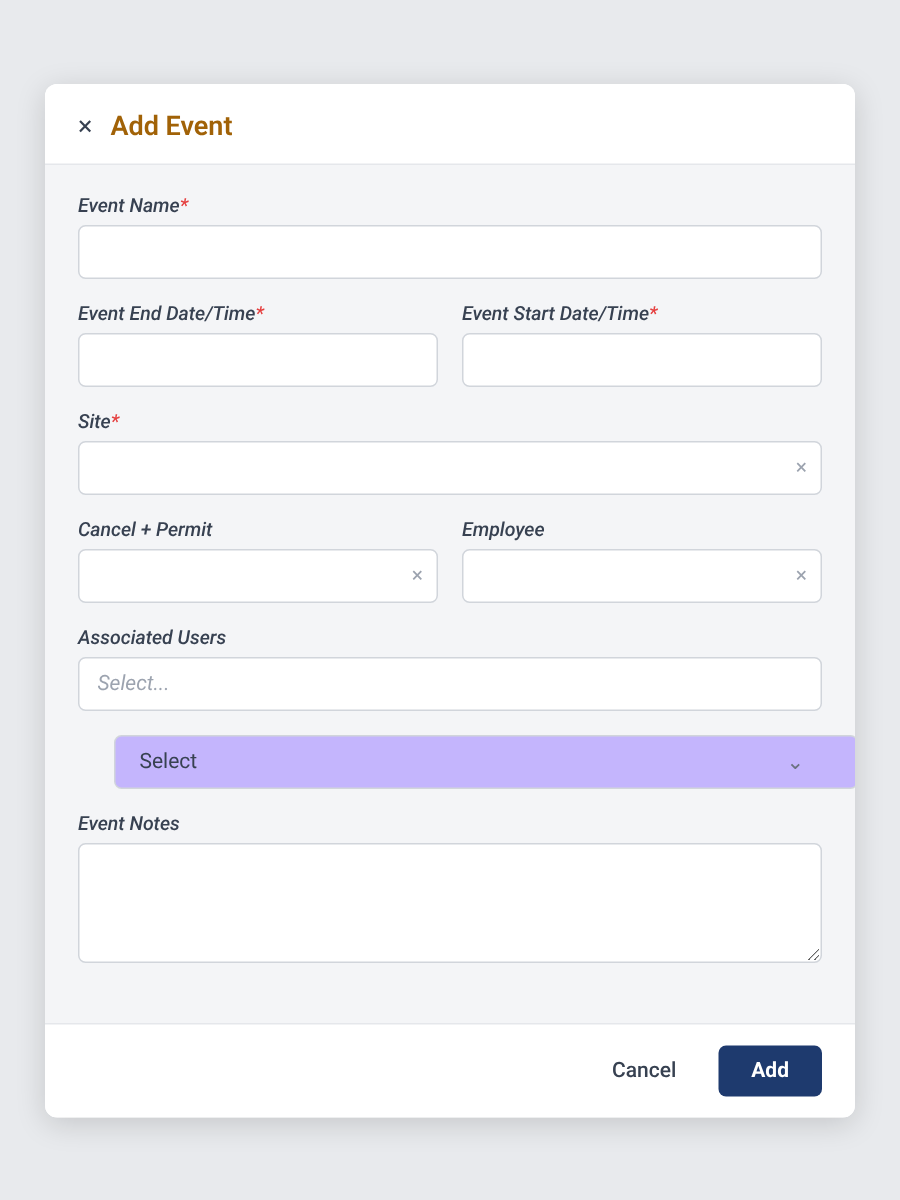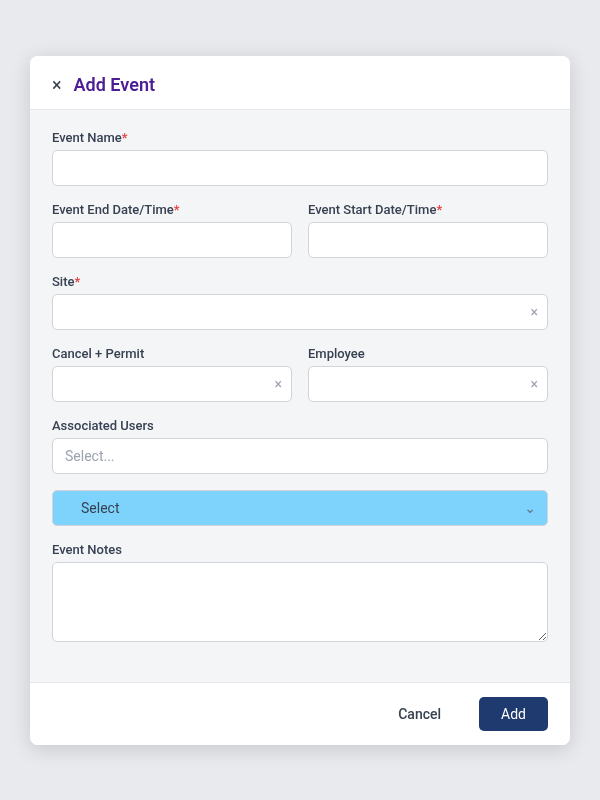--- a/index.html
+++ b/index.html
@@ -42,21 +42,21 @@
       cursor: pointer;
       margin-right: 12px;
       font-size: 18px;
       color: #374151;
       flex-shrink: 0;
     }
 
     .modal-title {
       font-size: 18px;
       font-weight: 600;
-      color: #4c1d95;
+      color: #a16207;
     }
 
     .modal-body {
       padding: 20px 22px;
       overflow-y: auto;
       flex: 1;
       background: #f4f5f7;
     }
 
     .form-group {
@@ -73,20 +73,21 @@
       flex: 1;
       margin-bottom: 0;
     }
 
     label {
       display: block;
       font-size: 13px;
       font-weight: 500;
       color: #374151;
       margin-bottom: 5px;
+      font-style: italic;
     }
 
     label .required {
       color: #e53e3e;
     }
 
     .form-input {
       width: 100%;
       padding: 9px 12px;
       border: 1px solid #d1d5db;
@@ -111,29 +112,30 @@
       right: 10px;
       top: 50%;
       transform: translateY(-50%);
       color: #9ca3af;
       font-size: 14px;
       cursor: pointer;
     }
 
     .select-input {
       width: 100%;
-      padding: 9px 28px;
-      border: 1px solid #d1d5db;
-      border-radius: 5px;
-      font-size: 14px;
-      color: #374151;
-      background: #7dd3fc;
+      padding: 9px 16px;
+      border: 1px solid #d1d5db;
+      border-radius: 5px;
+      font-size: 14px;
+      color: #374151;
+      background: #c4b5fd;
       outline: none;
       appearance: none;
       cursor: pointer;
+      margin-left: 24px;
     }
 
     .select-wrapper {
       position: relative;
     }
 
     .select-wrapper .chevron-icon {
       position: absolute;
       right: 12px;
       top: 50%;
@@ -145,20 +147,21 @@
 
     .multiselect-input {
       width: 100%;
       padding: 9px 12px;
       border: 1px solid #d1d5db;
       border-radius: 5px;
       font-size: 14px;
       color: #9ca3af;
       background: #ffffff;
       cursor: pointer;
+      font-style: italic;
     }
 
     .form-textarea {
       width: 100%;
       padding: 9px 12px;
       border: 1px solid #d1d5db;
       border-radius: 5px;
       font-size: 14px;
       color: #374151;
       background: #ffffff;
@@ -167,40 +170,40 @@
       min-height: 80px;
     }
 
     .modal-footer {
       display: flex;
       justify-content: flex-end;
       align-items: center;
       padding: 14px 22px;
       border-top: 1px solid #e5e7eb;
       background: #ffffff;
-      gap: 20px;
+      gap: 10px;
     }
 
     .btn-cancel {
       padding: 9px 18px;
       border: none;
       border-radius: 5px;
       font-size: 14px;
       font-weight: 500;
       color: #374151;
       background: transparent;
       cursor: pointer;
     }
 
     .btn-add {
       padding: 9px 22px;
       border: none;
       border-radius: 5px;
       font-size: 14px;
-      font-weight: 400;
+      font-weight: 700;
       color: #ffffff;
       background: #1e3a6e;
       cursor: pointer;
     }
   </style>
 </head>
 <body>
 
 <div class="modal-container">
 

